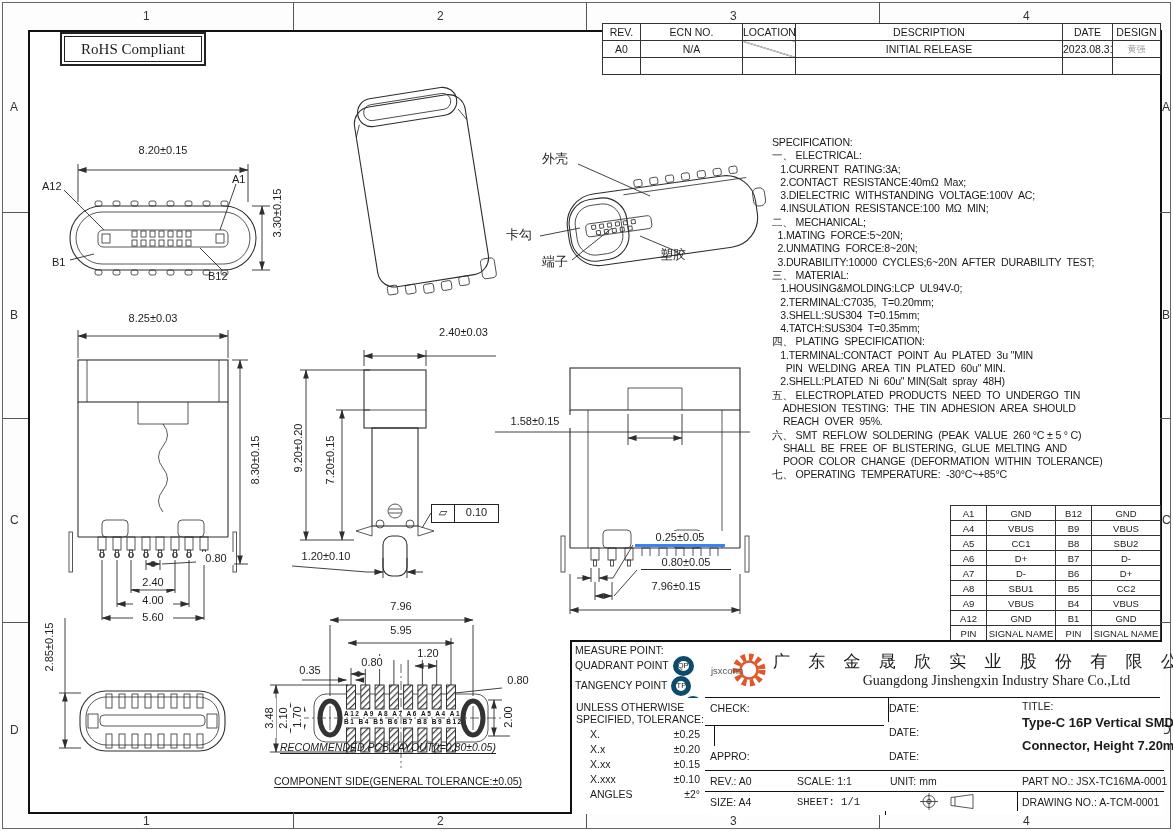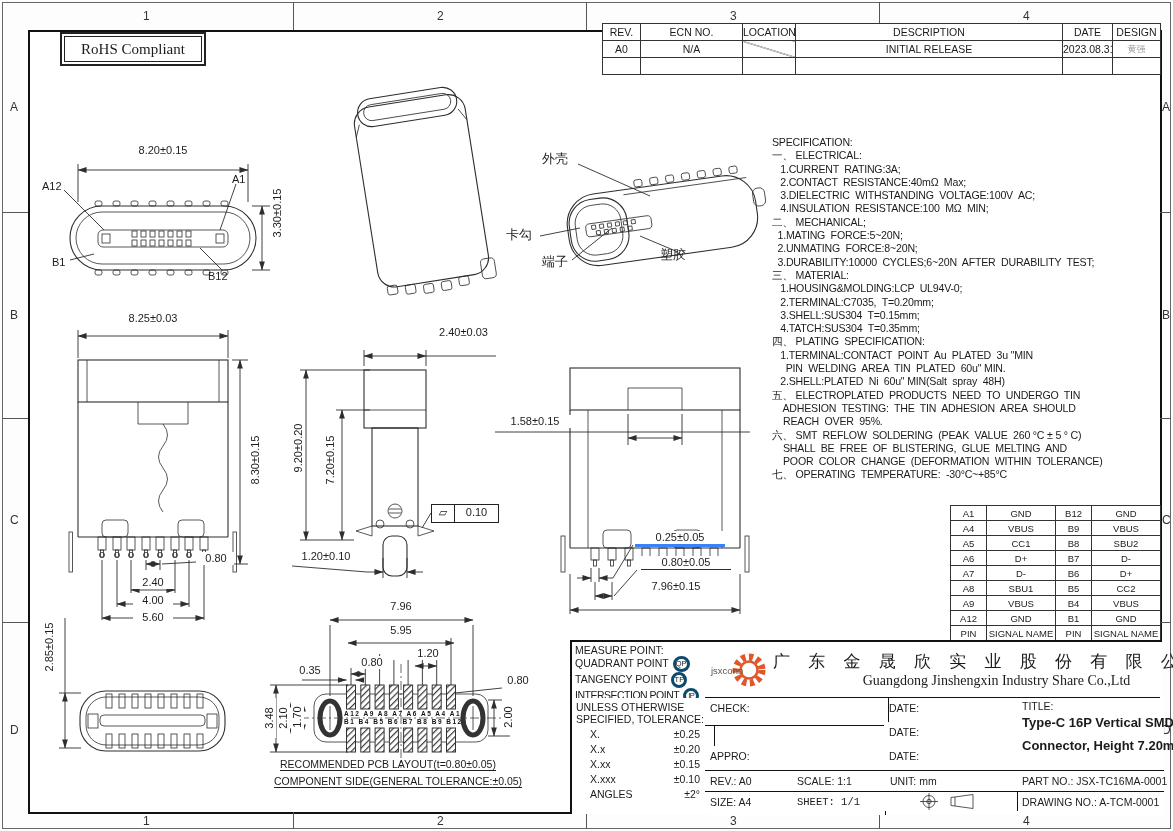--- a/index.html
+++ b/index.html
@@ -23,21 +23,21 @@
   #rev-table td{border:1px solid #333;text-align:center;padding:0;height:16px;overflow:hidden;}
   .diag{background:linear-gradient(to top right,transparent calc(50% - 0.6px),#333 50%,transparent calc(50% + 0.6px));}
   
   #spec{position:absolute;left:772px;top:136px;width:396px;font-size:10.6px;line-height:13.3px;letter-spacing:-0.2px;white-space:pre;}
   
   #pin-table{position:absolute;left:950px;top:505px;border-collapse:collapse;table-layout:fixed;background:#fff;font-size:9.5px;}
   #pin-table td{border:1px solid #333;text-align:center;height:14px;padding:0;}
   
   .tb{position:absolute;border-color:#111;border-style:solid;border-width:0;background:#fff;}
   .tb-label{font-size:10.5px;}
-  .circ{display:inline-block;border:3px solid #0c4a6e;border-radius:50%;font-size:7.5px;line-height:9px;min-width:10px;height:10px;text-align:center;vertical-align:1px;margin-left:4px;}
+  .circ{display:inline-block;border:5px solid #0c4a6e;border-radius:50%;font-size:7.5px;line-height:9px;min-width:10px;height:10px;text-align:center;vertical-align:1px;margin-left:4px;}
   .note{position:absolute;font-size:10.5px;white-space:nowrap;border-bottom:1px solid #222;}
   .padlbl{position:absolute;font-size:6.5px;letter-spacing:1.5px;white-space:nowrap;font-weight:bold;color:#111;}
 </style>
 </head>
 <body>
 
 <div id="sheet">
 
   <svg width="0" height="0" class="abs">
     <defs>
@@ -575,21 +575,21 @@
     <span class="dim" style="left:146px;top:49px;width:40px;">1.20</span>
     <span class="dim" style="left:92px;top:58px;width:36px;">0.80</span>
     <span class="dim" style="left:30px;top:66px;width:36px;">0.35</span>
     <span class="dim" style="left:238px;top:76px;width:36px;">0.80</span>
     <span class="dim rot" style="left:240px;top:137px;width:36px;">2.00</span>
     <span class="dim rot" style="left:1px;top:140px;width:40px;">3.48</span>
     <span class="dim rot" style="left:15px;top:139px;width:38px;">2.10</span>
     <span class="dim rot" style="left:29px;top:135px;width:32px;">1.70</span>
     <span class="padlbl" style="left:82px;top:112px;">A12 A9 A8 A7 A6 A5 A4 A1</span>
     <span class="padlbl" style="left:82px;top:120px;">B1 B4 B5 B6 B7 B8 B9 B12</span>
-    <span class="note" style="left:18px;top:160px;">RECOMMENDED PCB LAYOUT(t=0.80±0.05)</span>
+    <span class="note" style="left:18px;top:143px;font-style:italic;">RECOMMENDED PCB LAYOUT(t=0.80±0.05)</span>
     <span class="note" style="left:12px;top:177px;">COMPONENT SIDE(GENERAL TOLERANCE:±0.05)</span>
   </div>
 
   <div class="tb" style="left:570px;top:640px;width:590px;height:172px;border-left-width:2px;border-top-width:2px;"></div>
 
   <div class="tb" style="left:572px;top:642px;width:132px;height:55px;border-right-width:1px;border-bottom-width:1px;padding:2px 0 0 3px;">
     <div class="tb-label">MEASURE POINT:</div>
     <div class="tb-label"><span>QUADRANT POINT</span><span class="circ">QP</span></div>
     <div class="tb-label"><span>TANGENCY POINT</span><span class="circ">TP</span></div>
     <div class="tb-label" style="letter-spacing:-0.5px;"><span>INTERSECTION POINT</span><span class="circ">IP</span></div>

